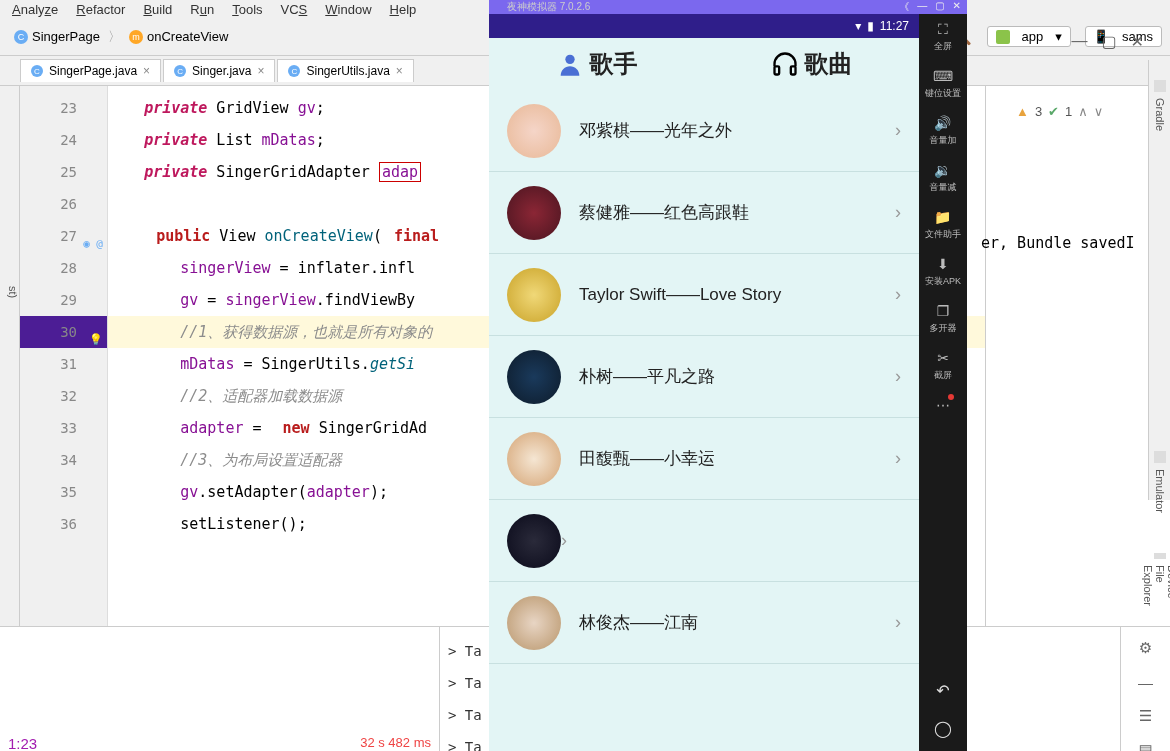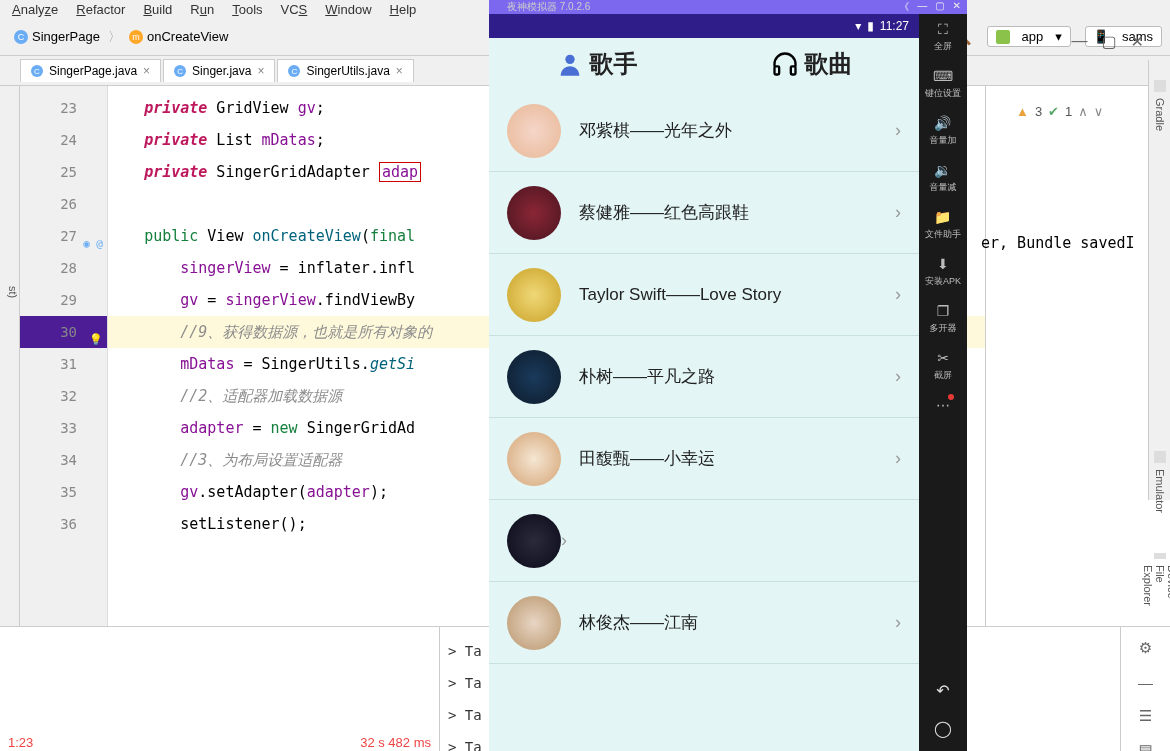--- a/index.html
+++ b/index.html
@@ -33,38 +33,38 @@
 .left-vert { width: 20px; background: #f0f0f0; border-right: 1px solid #ccc; writing-mode: vertical-rl; font-size: 11px; color: #555; padding-top: 200px; }
 
 
 .editor { flex: 1; display: flex; background: #fff; position: relative; overflow: hidden; }
 .gutter { width: 88px; background: #f0f0f0; text-align: right; padding-top: 6px; font-family: Consolas, monospace; font-size: 14px; color: #888; border-right: 1px solid #ddd; }
 .gutter div { height: 32px; padding-right: 30px; line-height: 32px; position: relative; }
 .gutter .icons { position: absolute; right: 4px; top: 8px; font-size: 11px; }
 .gutter .hl { background: #4c1d95; }
 .code { flex: 1; font-family: Consolas, monospace; font-size: 15px; padding-top: 6px; line-height: 32px; white-space: pre; overflow: hidden; }
 .code .kw { color: #be185d; font-weight: bold; font-style: italic; }
-.code .kw2 { color: #15803d; font-weight: normal; }
+.code .kw2 { color: #b91c1c; font-weight: bold; margin-left: 12px; }
 .code .var { color: #871094; }
 .code .method { color: #00627a; }
 .code .comment { color: #8c8c8c; font-style: italic; }
 .code .hlline { background: #fff9db; display: block; }
 .code .boxed { border: 1px solid #c00; padding: 0 2px; }
 
 
 .ide-right { width: 185px; background: #fff; border-left: 1px solid #ccc; position: relative; }
 .ide-right .warn { position: absolute; top: 18px; left: 30px; font-size: 13px; display: flex; align-items: center; gap: 6px; color: #555; }
 .ide-right .warn .tri { color: #e8a33d; }
 .ide-right .warn .chk { color: #59a869; }
 .ide-right .code-snip { position: absolute; top: 148px; left: -5px; font-family: Consolas, monospace; font-size: 15px; white-space: pre; }
 
 
 .bottom-panel { height: 165px; border-top: 1px solid #ccc; background: #fff; display: flex; }
 .bp-left { width: 440px; border-right: 1px solid #ccc; padding: 8px; font-size: 13px; color: #444; }
-.bp-left .time { font-size: 13px; color: #ef4444; }
+.bp-left .time { font-size: 15px; color: #a21caf; }
 .bp-left .dur { float: right; color: #ef4444; }
 .bp-right { flex: 1; font-family: Consolas, monospace; font-size: 14px; padding: 8px; color: #333; line-height: 32px; }
 .bp-icons { width: 50px; border-left: 1px solid #ccc; display: flex; flex-direction: column; align-items: center; gap: 12px; padding-top: 10px; color: #666; }
 .bp-ico { width: 22px; height: 22px; display: flex; align-items: center; justify-content: center; font-size: 15px; }
 
 
 .vert-right { position: absolute; right: 0; top: 60px; width: 22px; height: 440px; background: #f0f0f0; border-left: 1px solid #ccc; display: flex; flex-direction: column; align-items: center; gap: 40px; padding-top: 20px; font-size: 11px; color: #555; }
 .vert-right > div { writing-mode: vertical-rl; display: flex; align-items: center; gap: 6px; }
 .vert-right .sq { width: 12px; height: 12px; background: #ddd; }
 
@@ -180,21 +180,21 @@
         <div>35</div>
         <div>36</div>
       </div>
     <div class="code" id="code">    <span class="kw">private</span> GridView <span class="var">gv</span>;
     <span class="kw">private</span> List<singer> <span class="var">mDatas</span>;
     <span class="kw">private</span> SingerGridAdapter <span class="var boxed">adap</span>
  
     <span class="kw2">public</span> View <span class="method">onCreateView</span>(<span class="kw2">final</span>
         <span class="var">singerView</span> = inflater.infl
         <span class="var">gv</span> = <span class="var">singerView</span>.findViewBy
-<span class="hlline">        <span class="comment">//9、获得数据源，也就是所有对象的</span></span>        <span class="var">mDatas</span> = SingerUtils.<span class="method" style="font-style:italic">getSi</span>
+<span class="hlline">        <span class="comment">//1、获得数据源，也就是所有对象的</span></span>        <span class="var">mDatas</span> = SingerUtils.<span class="method" style="font-style:italic">getSi</span>
         <span class="comment">//2、适配器加载数据源</span>
         <span class="var">adapter</span> = <span class="kw2">new</span> SingerGridAd
         <span class="comment">//3、为布局设置适配器</span>
         <span class="var">gv</span>.setAdapter(<span class="var">adapter</span>);
         setListener();</singer></div>
   </div>
   <div class="ide-right">
     <div class="warn">
       <span class="tri">▲</span>
       <span>3</span>

